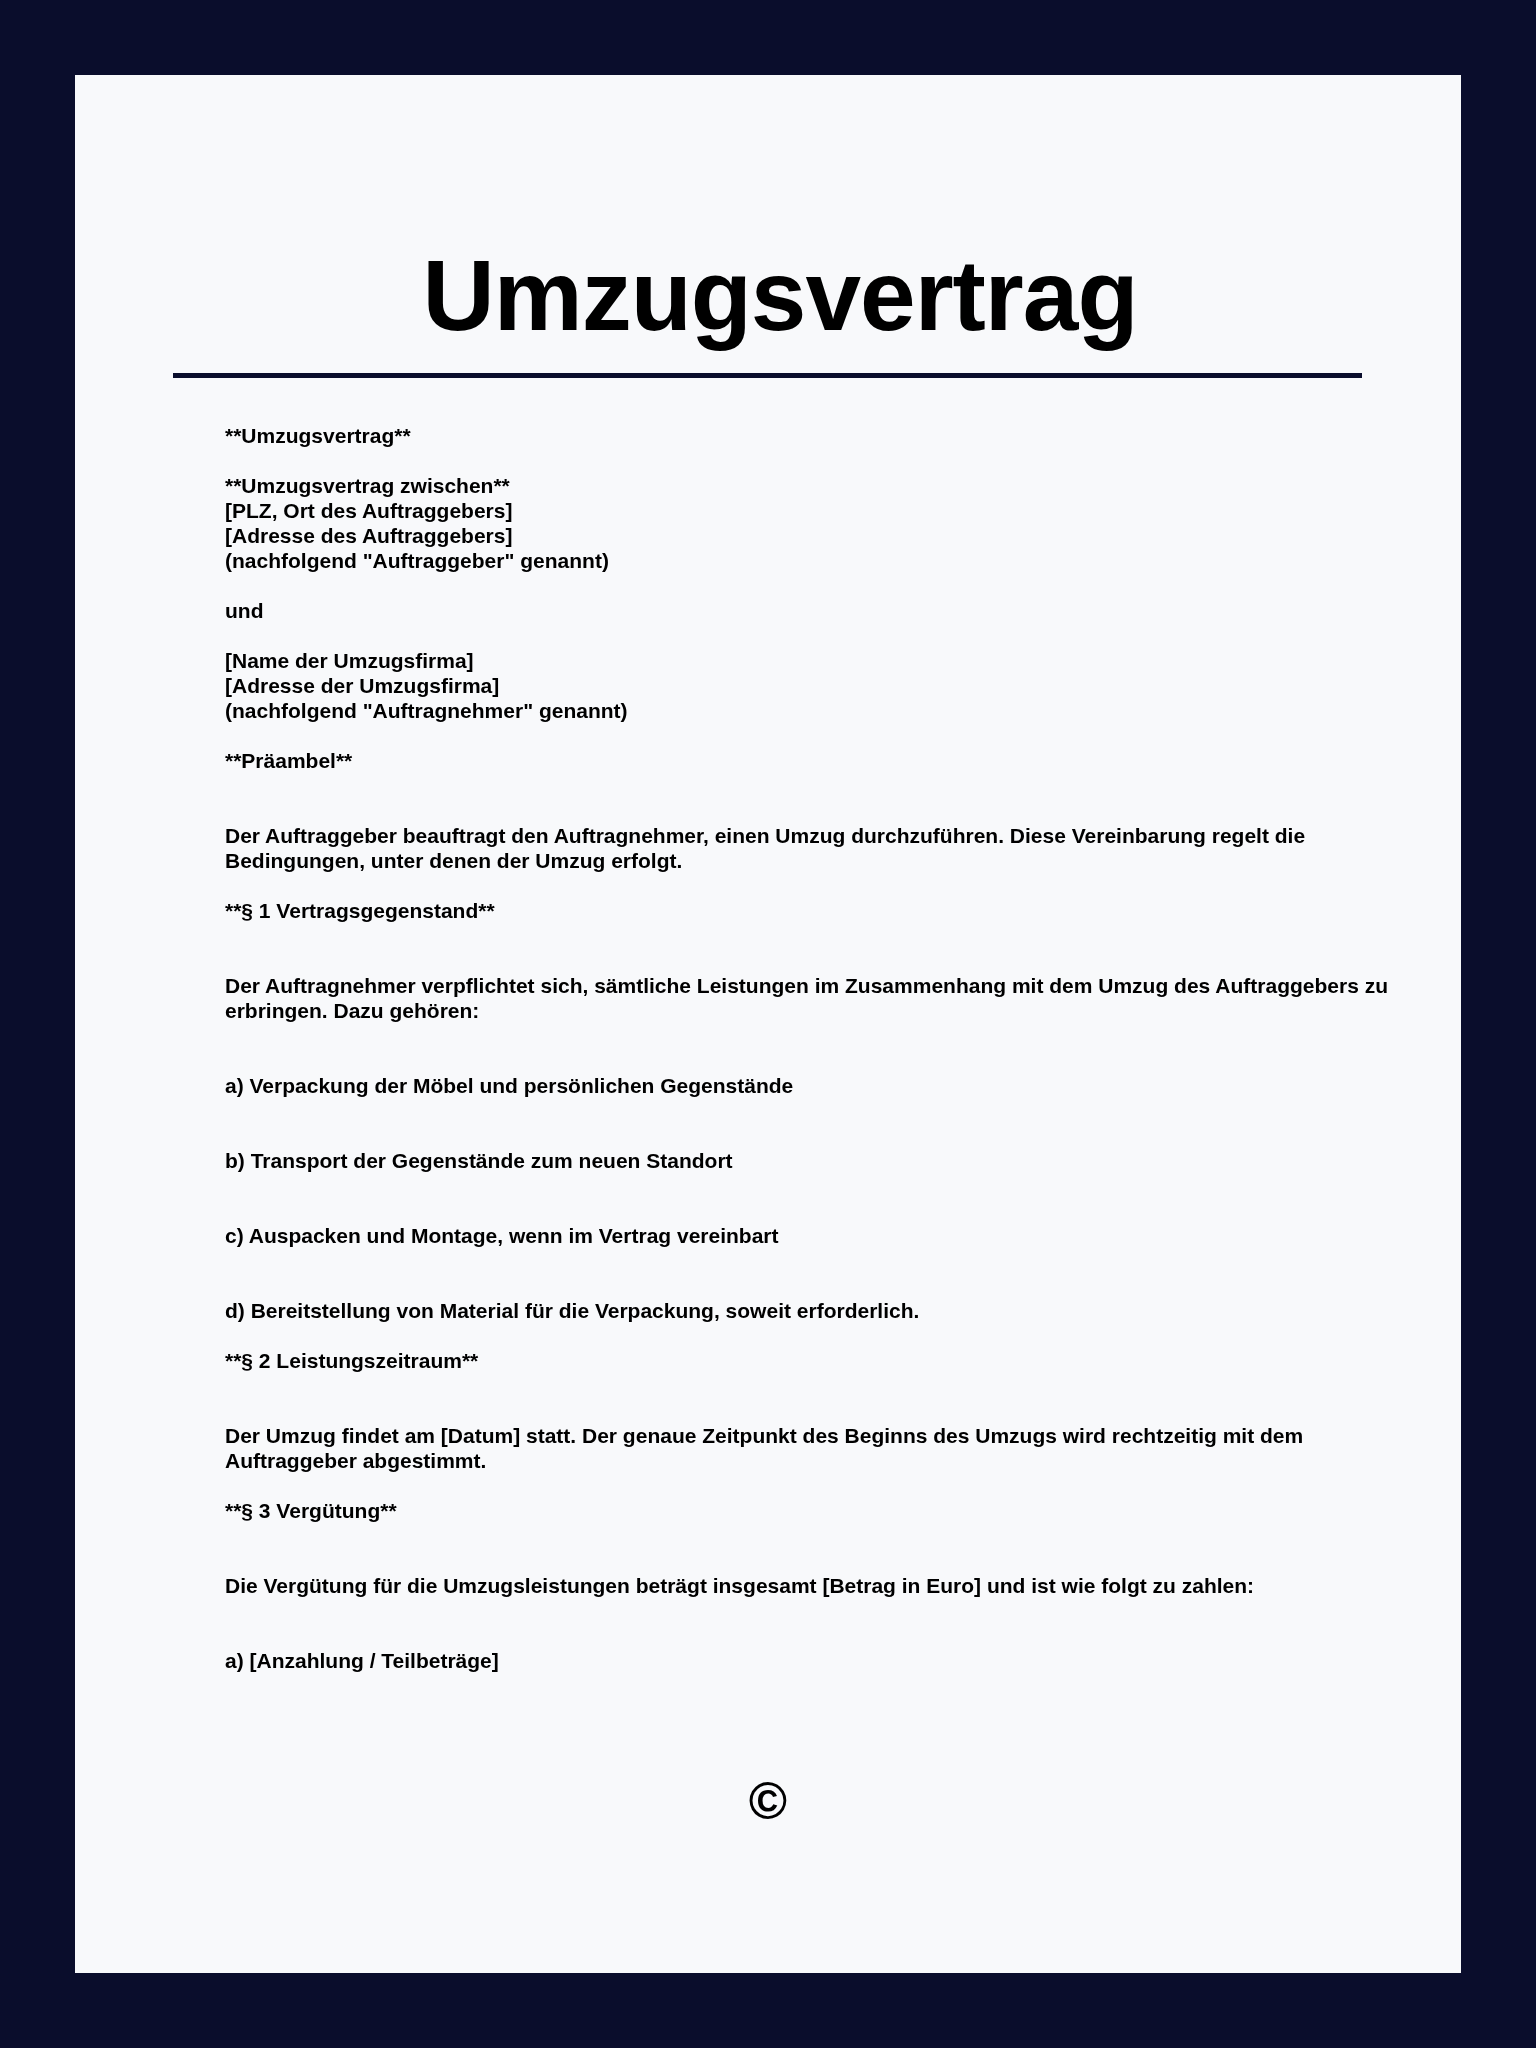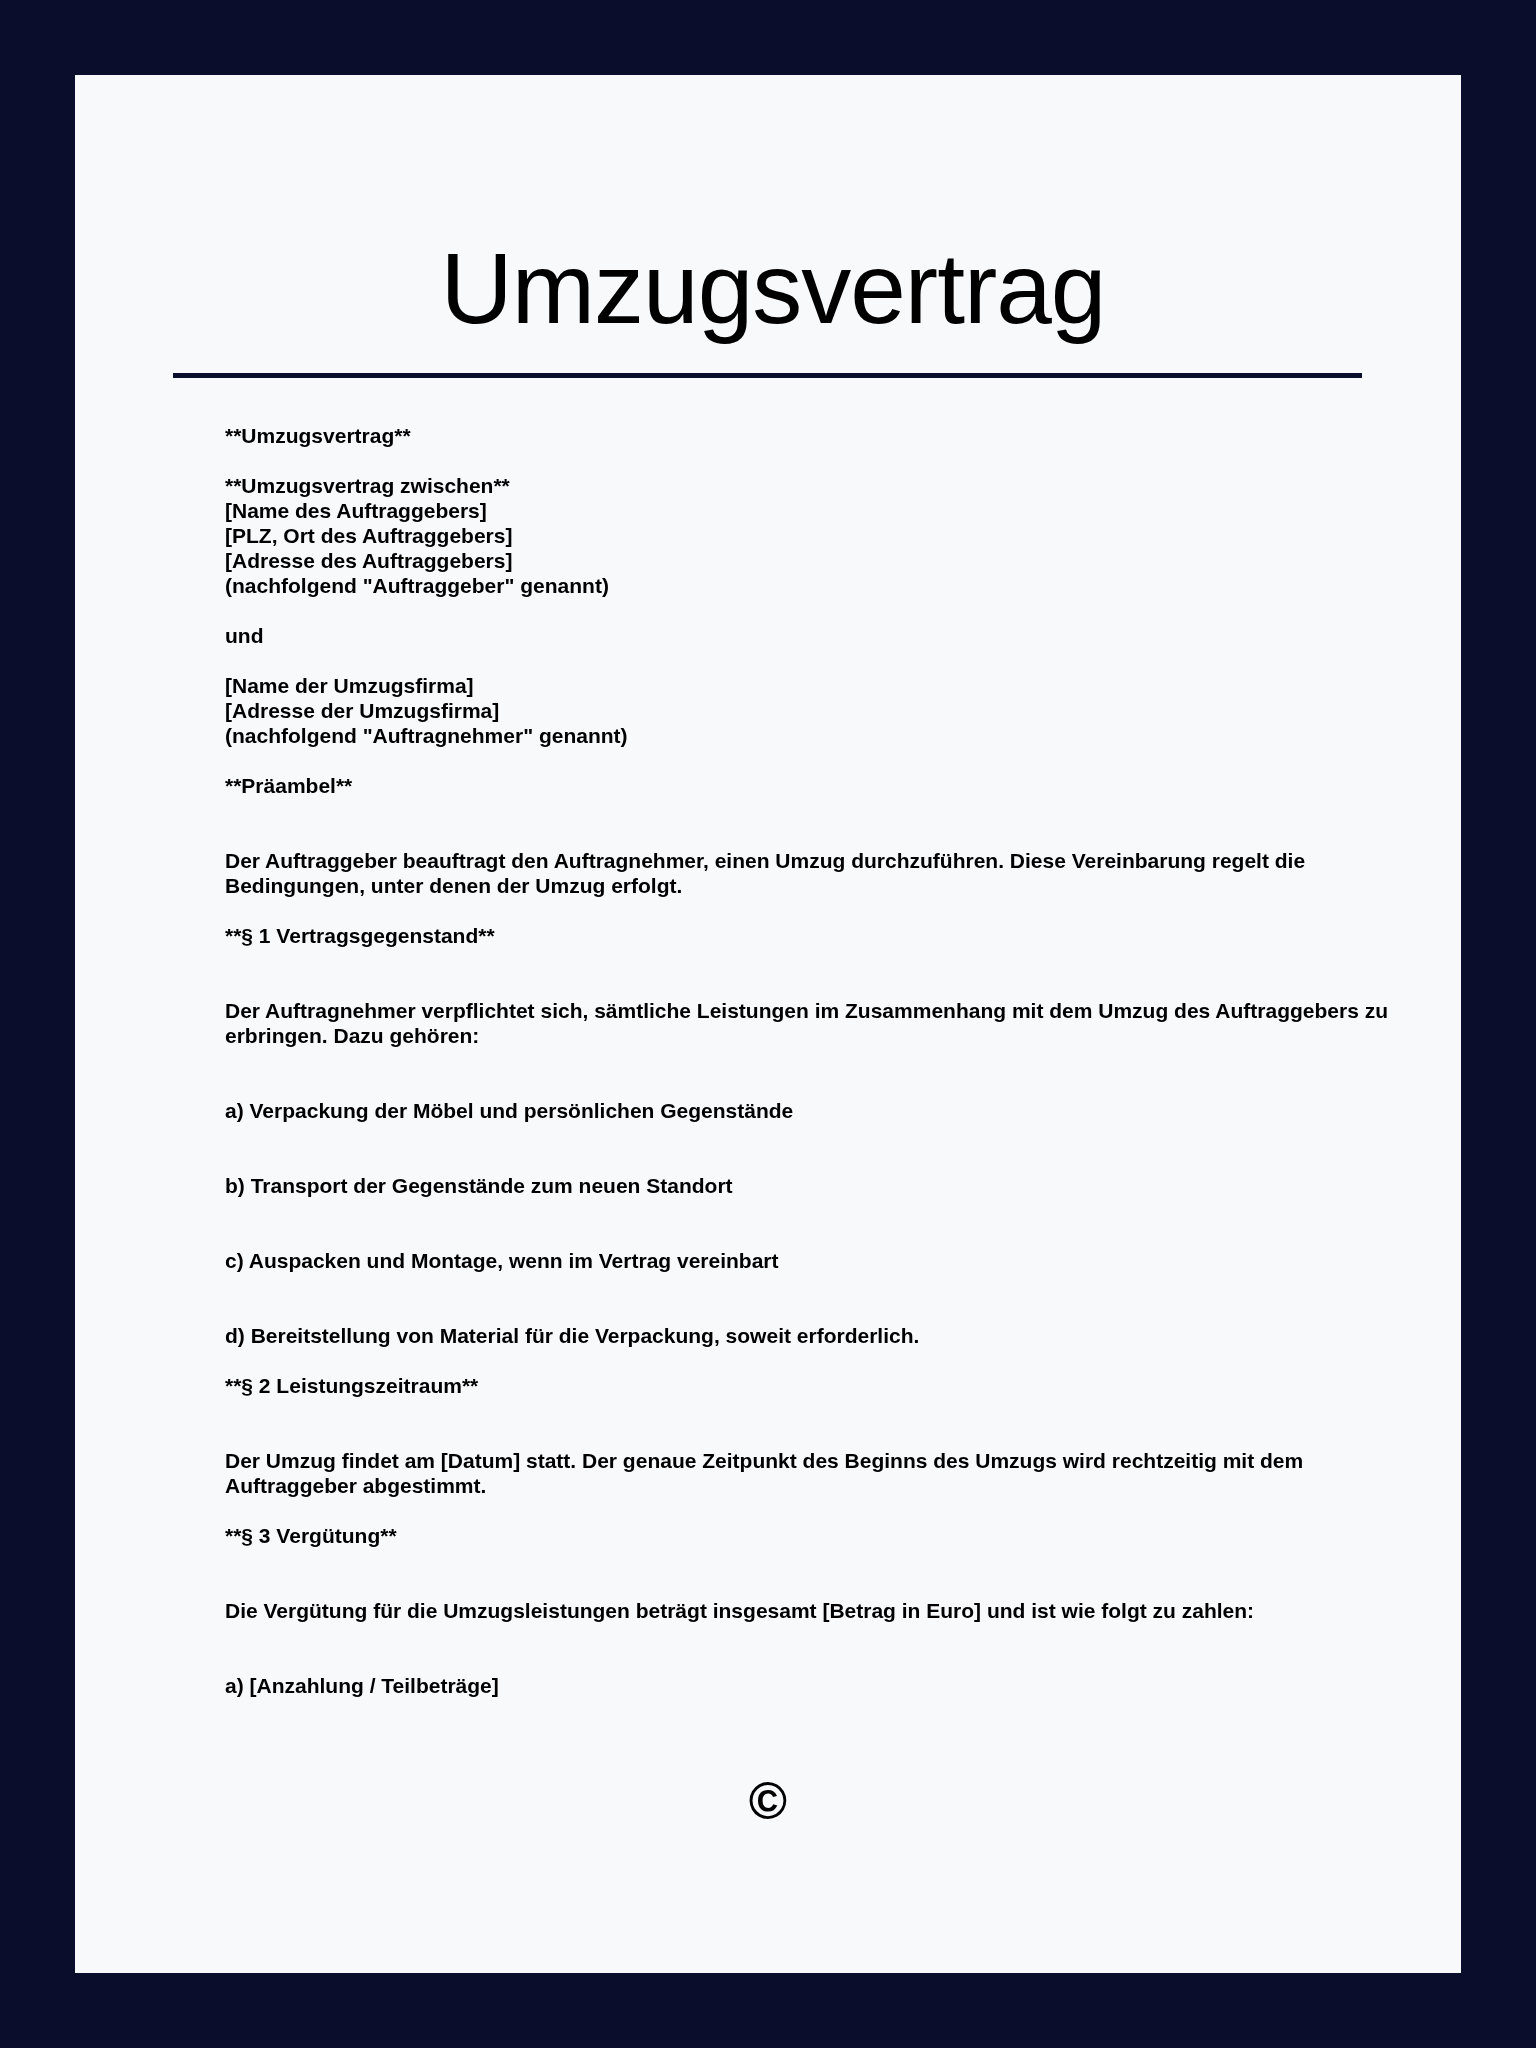--- a/index.html
+++ b/index.html
@@ -22,25 +22,25 @@
       height: 1898px;
       background: #f8f9fb;
     }
     .doc-title {
       position: absolute;
       left: 0;
       top: 151px;
       width: 100%;
       text-align: center;
       font-family: "Liberation Sans", sans-serif;
-      font-weight: normal;
+      font-weight: bold;
       font-size: 100px;
       line-height: 115px;
       color: #000;
-      margin: 5px;
+      margin: 12px;
       letter-spacing: -1px;
     }
     .title-rule {
       position: absolute;
       left: 98px;
       top: 298px;
       width: 1189px;
       height: 5px;
       background: #0a0d2c;
       border: 0;
@@ -79,21 +79,20 @@
 <body>
 
 <div class="page">
   <h1 class="doc-title">Umzugsvertrag</h1>
   <div class="title-rule"></div>
 
   <div class="body-text">
     <span class="line">**Umzugsvertrag**</span>
     <span class="line"></span>
     <span class="line">**Umzugsvertrag zwischen**</span>
-    <span class="line">[Name des Auftraggebers]</span>
     <span class="line">[PLZ, Ort des Auftraggebers]</span>
     <span class="line">[Adresse des Auftraggebers]</span>
     <span class="line">(nachfolgend "Auftraggeber" genannt)</span>
     <span class="line"></span>
     <span class="line">und</span>
     <span class="line"></span>
     <span class="line">[Name der Umzugsfirma]</span>
     <span class="line">[Adresse der Umzugsfirma]</span>
     <span class="line">(nachfolgend "Auftragnehmer" genannt)</span>
     <span class="line"></span>

